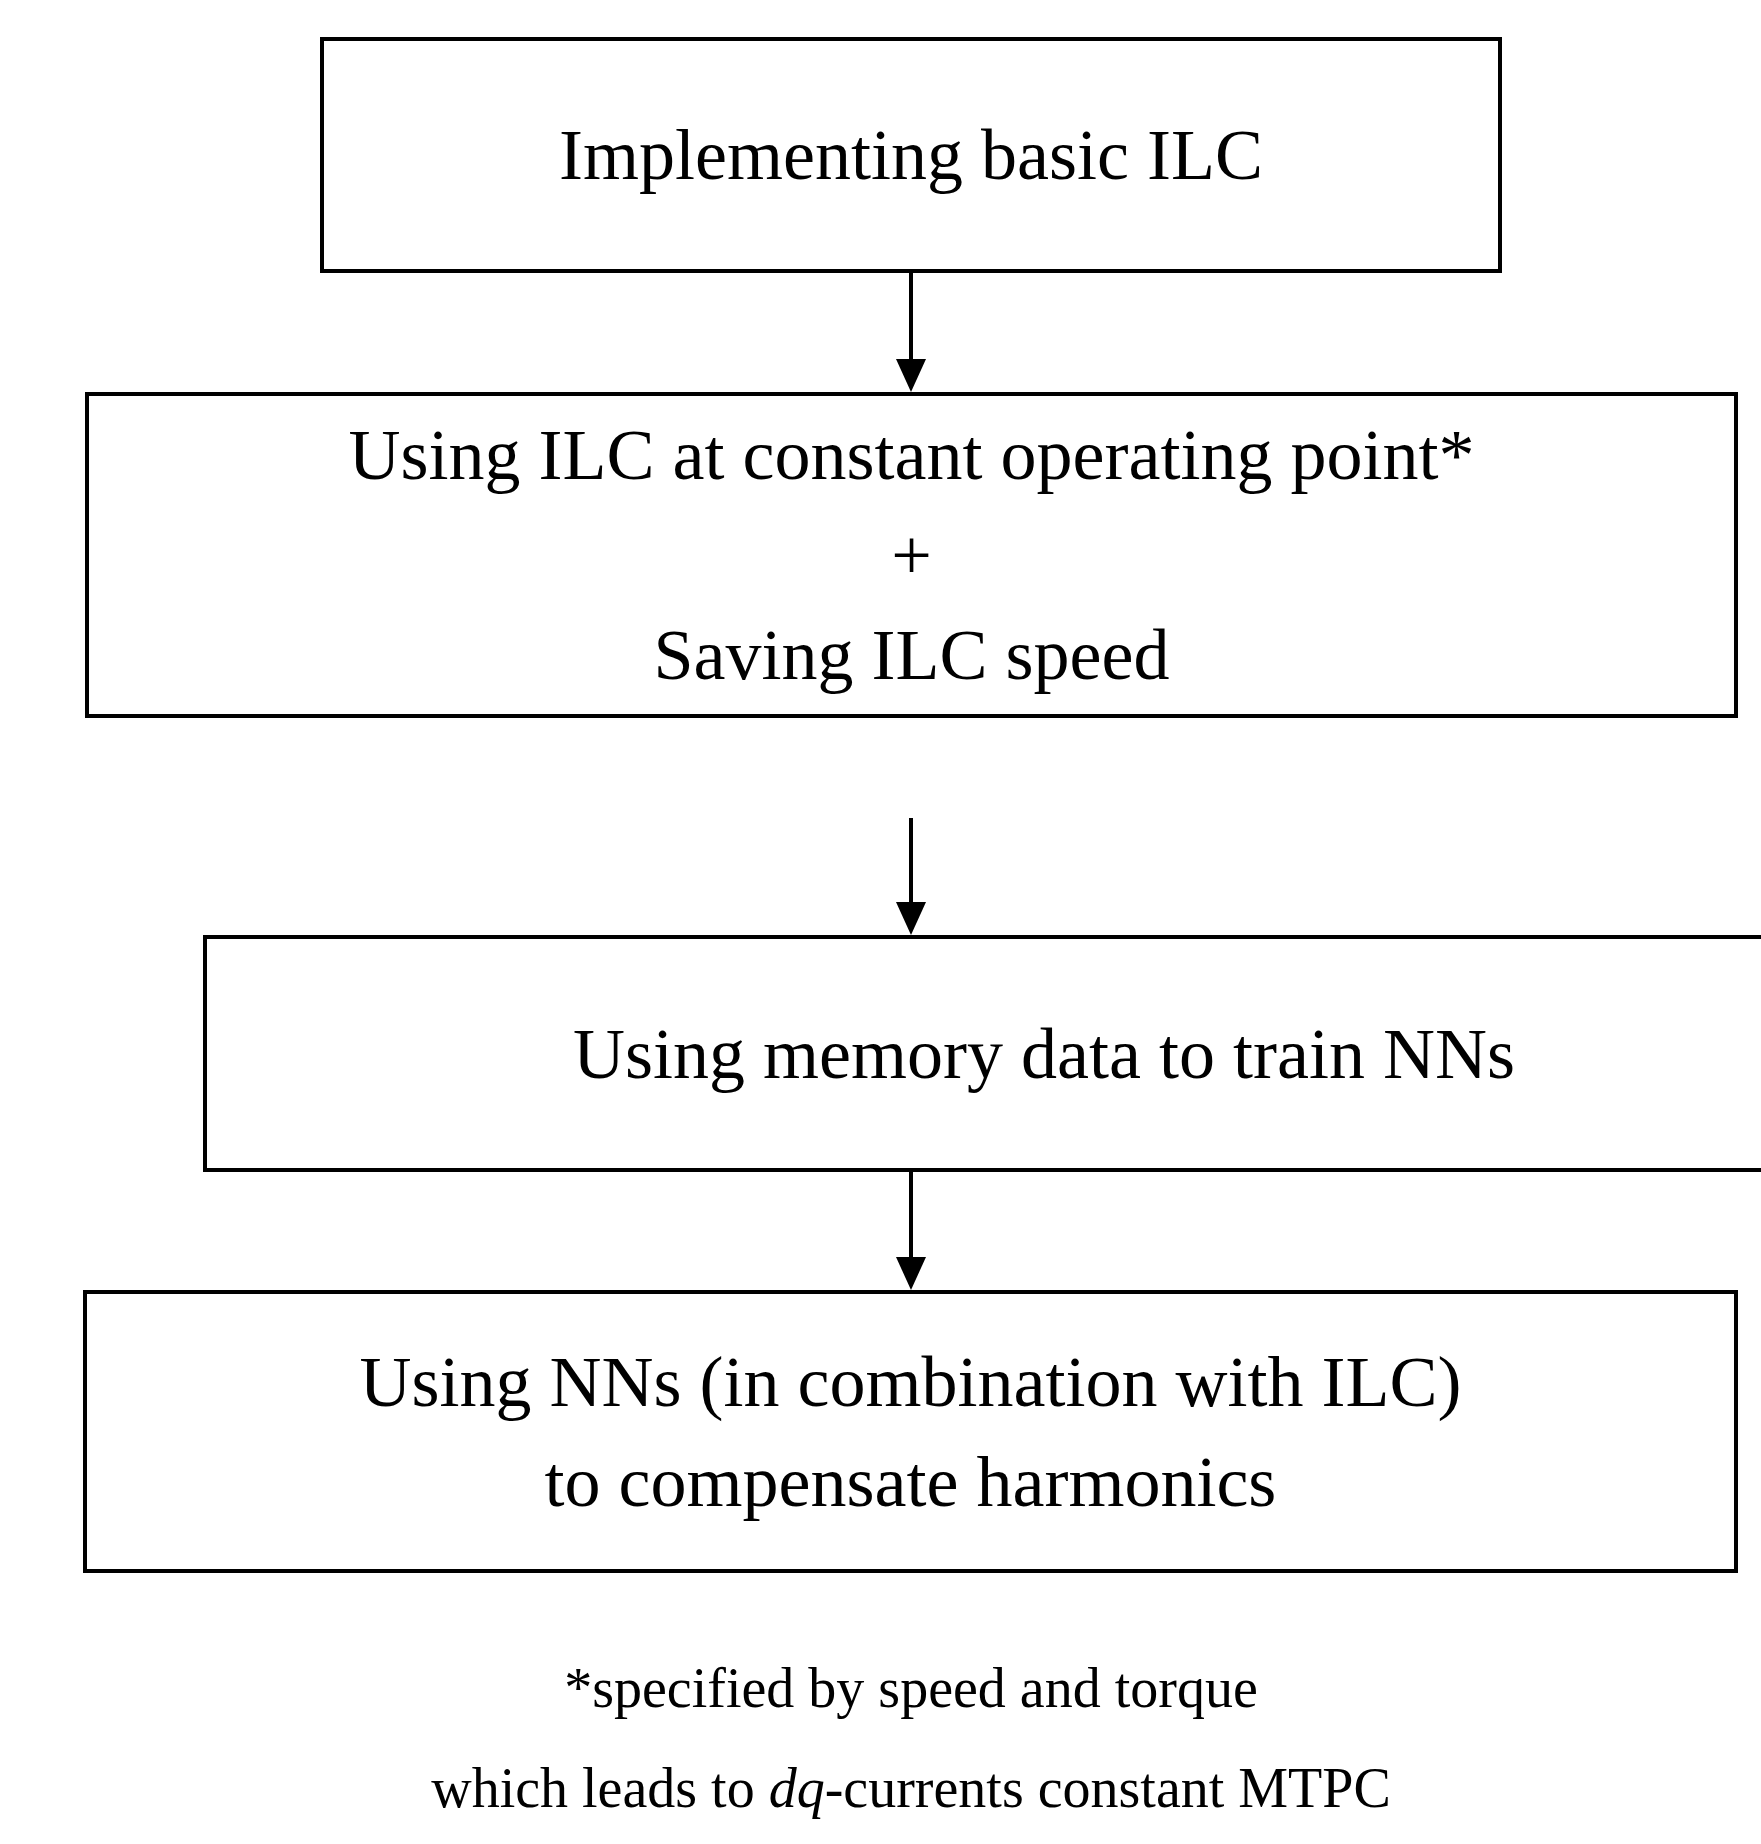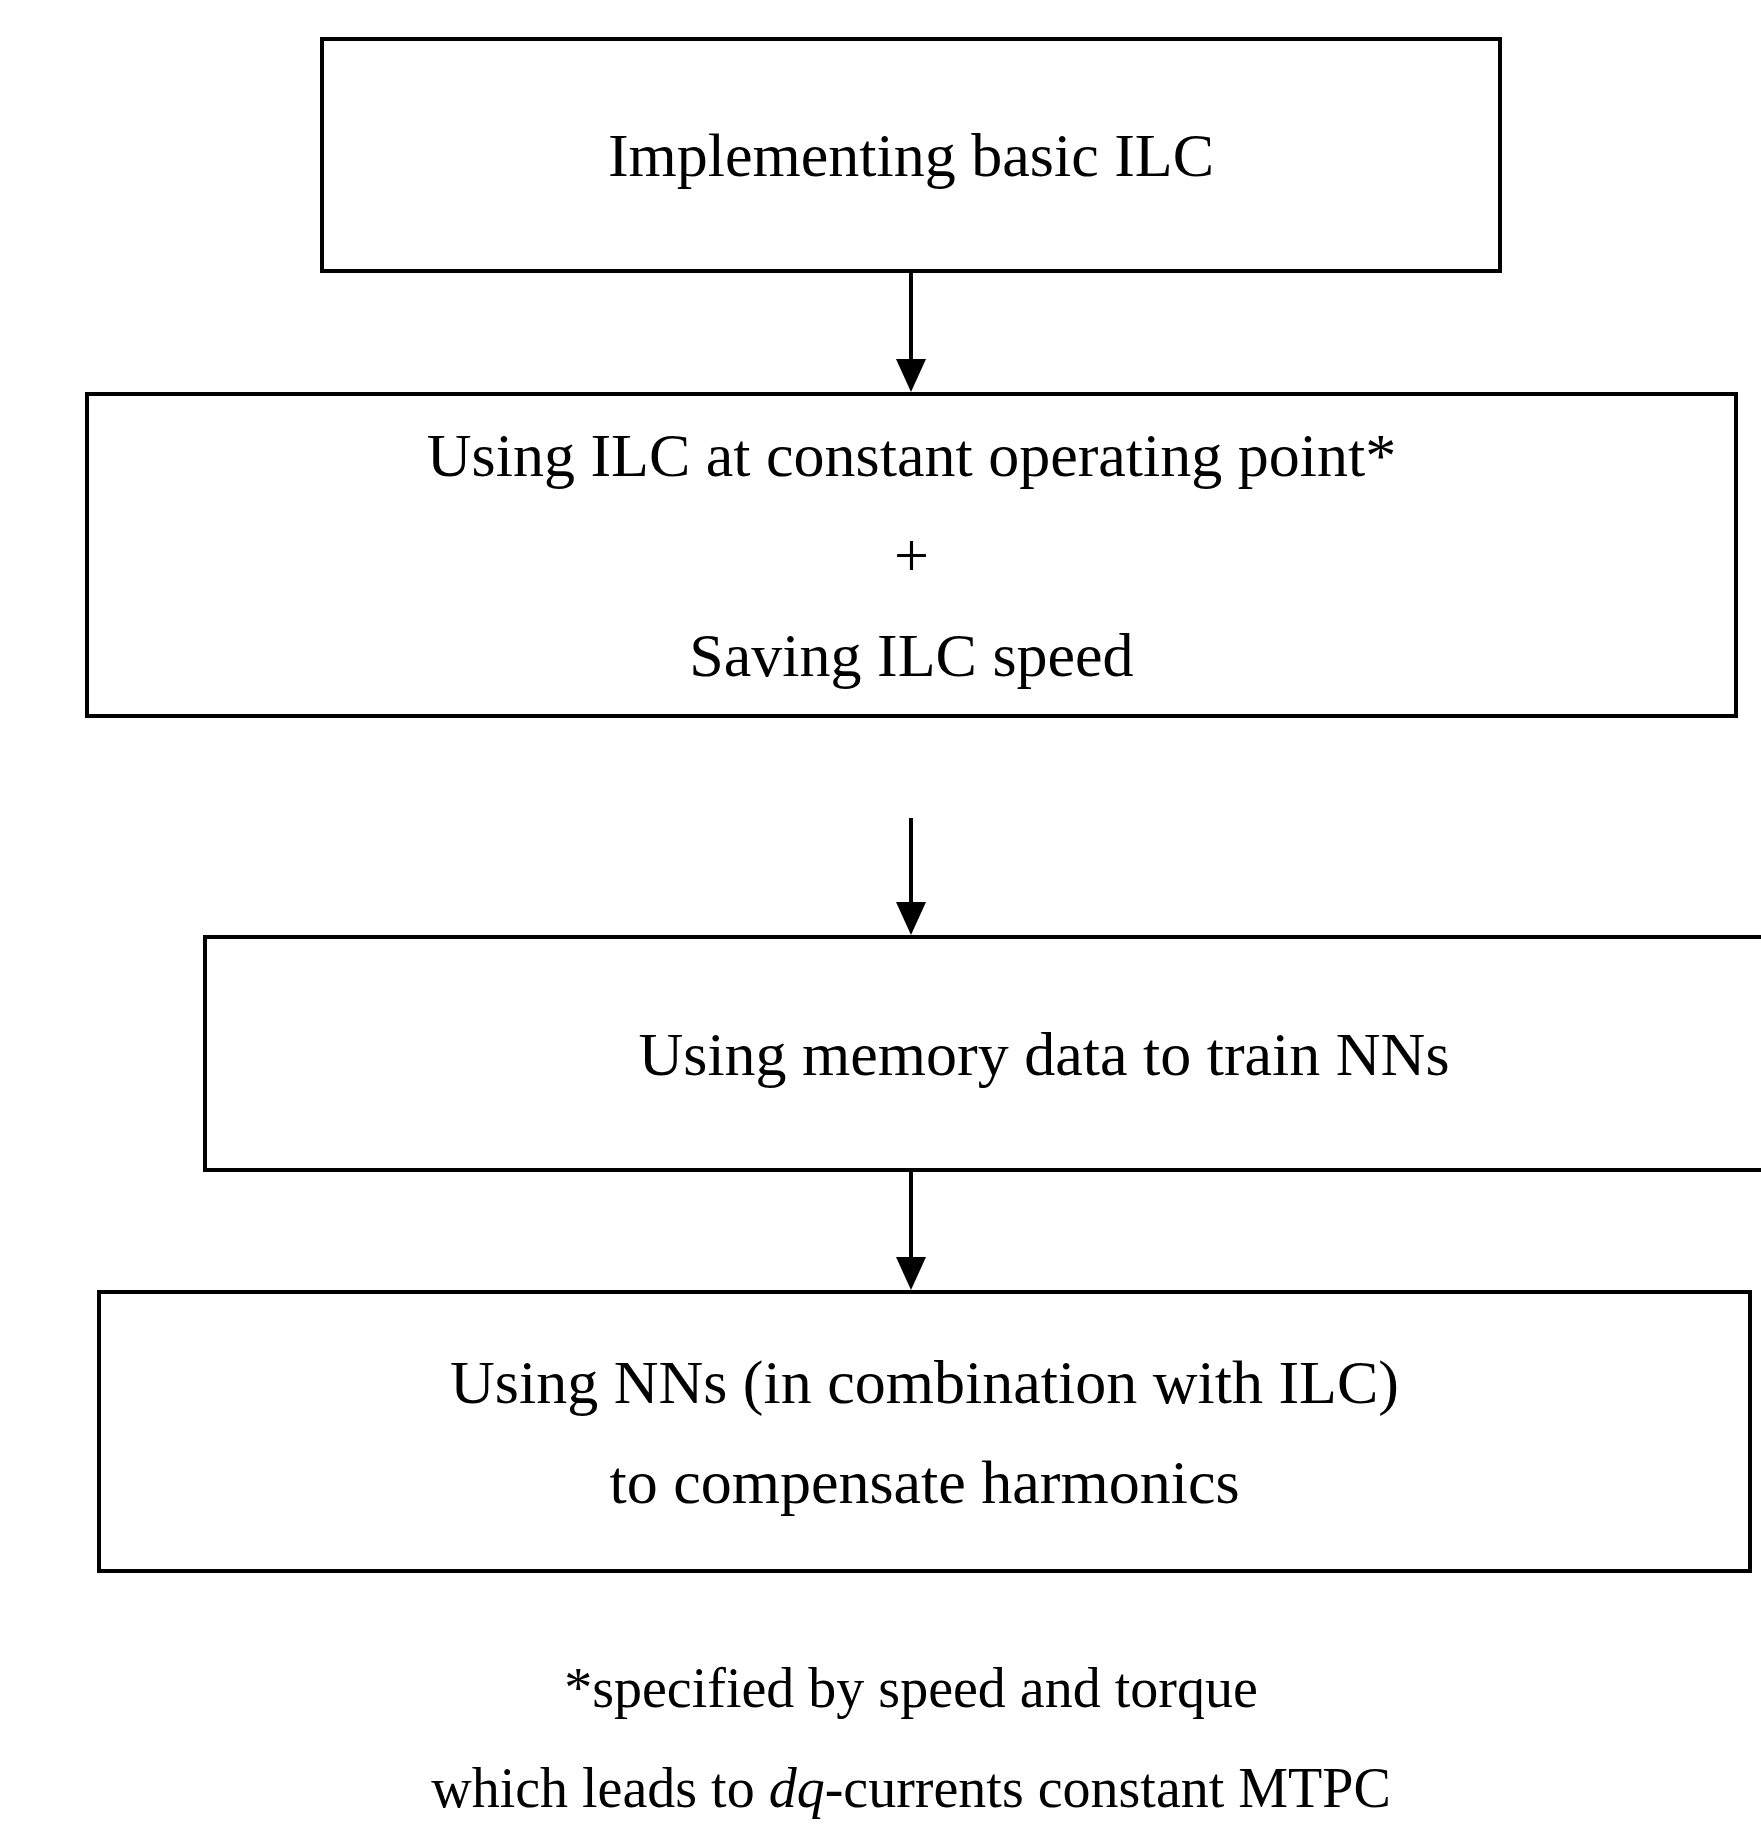--- a/index.html
+++ b/index.html
@@ -24,28 +24,28 @@
   }
   .flow-box {
     position: absolute;
     border: 4px solid var(--stroke);
     background: var(--bg);
     display: flex;
     flex-direction: column;
     align-items: center;
     justify-content: center;
     text-align: center;
-    font-size: 62px;
+    font-size: 72px;
     line-height: 100px;
     white-space: nowrap;
   }
   .box-1 { left: 320px; top: 37px;   width: 1182px; height: 236px; }
   .box-2 { left: 85px;  top: 392px;  width: 1653px; height: 326px; }
   .box-3 { left: 203px; top: 935px;  width: 1682px; height: 237px; }
-  .box-4 { left: 97px;  top: 1290px; width: 1655px; height: 283px; }
+  .box-4 { left: 83px;  top: 1290px; width: 1655px; height: 283px; }
 
   .arrow {
     position: absolute;
     left: 894px;            
     width: 34px;
     display: flex;
     flex-direction: column;
     align-items: center;
   }
   .arrow-1 { top: 273px;  height: 119px; }

